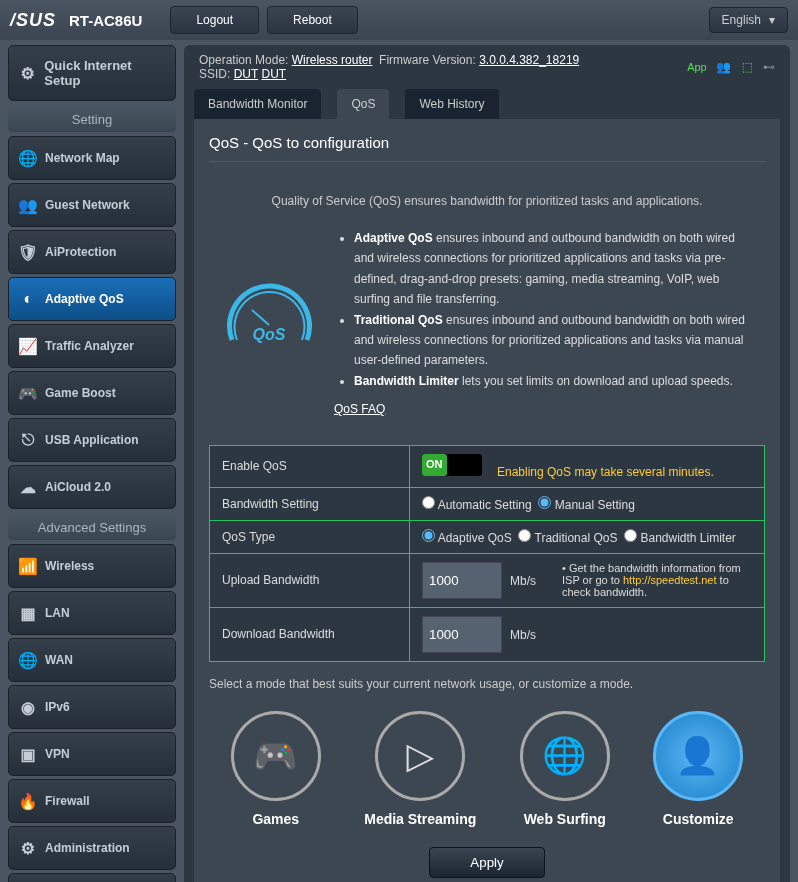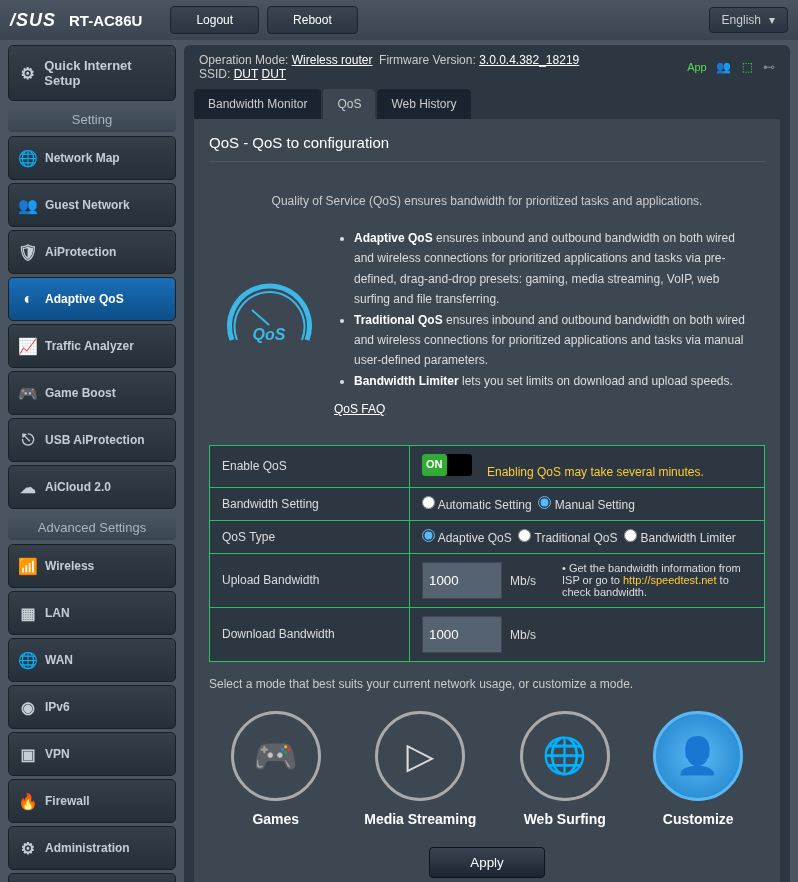--- a/index.html
+++ b/index.html
@@ -13,35 +13,35 @@
 .sidebar{width:168px;flex-shrink:0}
 .sbtn{background:linear-gradient(#353f4a,#252f3a);border:1px solid #1a2028;border-radius:5px;padding:10px 8px;margin-bottom:3px;color:#c5cdd5;font-size:12px;font-weight:bold;display:flex;align-items:center;gap:6px;cursor:pointer}
 .sbtn.big{padding:12px 8px;font-size:13px}
 .sbtn.sel{background:linear-gradient(#1a6eb8,#0d4e88);color:#fff}
 .shdr{background:linear-gradient(#4a5562,#3a4552);border-radius:4px;padding:5px;text-align:center;color:#aab5c2;font-size:13px;margin:6px 0 4px}
 .ico{width:22px;height:22px;display:inline-flex;align-items:center;justify-content:center;font-size:16px}
 .content{flex:1;background:#2d3742;border-radius:6px;min-height:790px;position:relative}
 .infobar{padding:8px 15px;font-size:12px;color:#ccc;display:flex;justify-content:space-between}
 .ul{text-decoration:underline;color:#fff}
 .riico{display:flex;gap:10px;align-items:center}
-.tabs{display:flex;gap:2px;padding:0 10px}
+.tabs{display:flex;gap:16px;padding:0 10px}
 .tab{background:#1a2430;padding:8px 14px;border-radius:4px 4px 0 0;font-size:12px;cursor:pointer}
 .tab.on{background:#3d4752}
 .panel{background:#3d4752;margin:0 10px 10px;border-radius:0 0 6px 6px;padding:15px}
 .ptitle{color:#fff;font-size:15px;border-bottom:1px solid #556;padding-bottom:10px;margin-bottom:32px}
 .intro{display:flex;gap:15px;padding:0 10px 15px}
 .gauge{width:100px;flex-shrink:0;display:flex;align-items:center;justify-content:center}
 .itxt{flex:1;font-size:12px;line-height:1.7;color:#ddd}
 .itxt ul{margin:8px 0 8px 20px}
 .itxt b{color:#fff}
 .link{color:#fff;text-decoration:underline;cursor:pointer}
 .tbl{width:100%;border-collapse:collapse;margin-top:10px}
 .tbl td{background:#2d3742;border:1px solid #22c55e;padding:8px 12px;font-size:12px;color:#ddd;vertical-align:middle}
 .tbl td:first-child{width:200px}
-.tog{display:inline-block;width:50px;height:22px;background:#000;border-radius:3px;position:relative}
+.tog{display:inline-block;width:60px;height:22px;background:#000;border-radius:3px;position:relative}
 .tog::before{content:'';position:absolute;left:0;top:0;width:25px;height:22px;background:#3a3;border-radius:3px}
 .ontxt{position:absolute;left:4px;top:4px;color:#fff;font-size:11px;font-weight:bold}
 .warn{color:#fc3;margin-left:15px}
 .rad{accent-color:#5bf}
 .inp{background:#556270;border:1px solid #445;color:#fff;padding:10px 6px;width:80px}
 .unit{margin-left:8px}
 .hint{font-size:11px;margin-left:10px}
 .hint a{color:#fc3}
 .modes{display:flex;justify-content:space-around;margin:20px 0;text-align:center}
 .mode{cursor:pointer}
@@ -92,21 +92,21 @@
 <div class="sbtn">
         <span class="ico">📈</span>
         <span>Traffic Analyzer</span>
       </div>
 <div class="sbtn">
         <span class="ico">🎮</span>
         <span>Game Boost</span>
       </div>
 <div class="sbtn">
         <span class="ico">⎋</span>
-        <span>USB AiProtection</span>
+        <span>USB Application</span>
       </div>
 <div class="sbtn">
         <span class="ico">☁</span>
         <span>AiCloud 2.0</span>
       </div>
 <div class="shdr">Advanced Settings</div>
 <div class="sbtn">
         <span class="ico">📶</span>
         <span>Wireless</span>
       </div>

